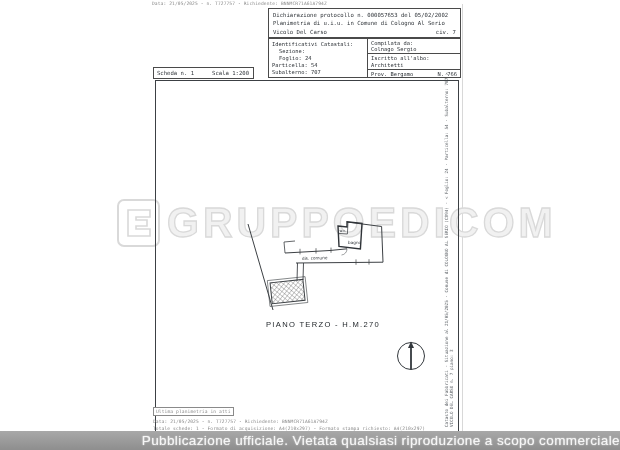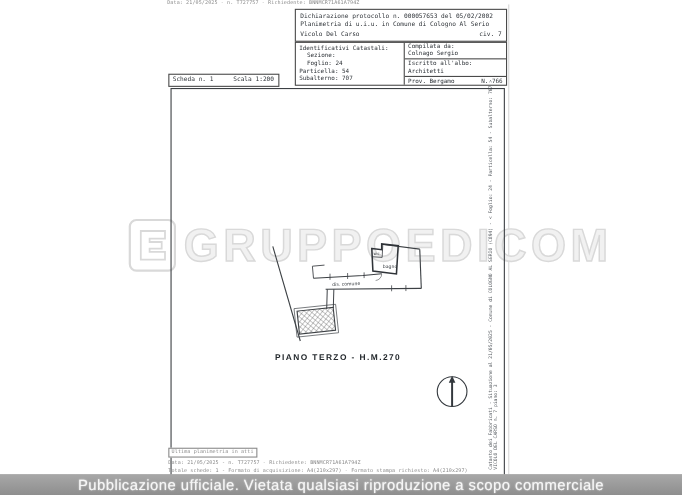--- a/index.html
+++ b/index.html
@@ -30,33 +30,33 @@
   .scheda span:last-child{margin-left:18px;}
   
   .plan-frame{left:155px;top:80px;width:302px;height:351px;border:1.4px solid #3c4044;z-index:2;}
   .page-edge{left:462px;top:4px;width:1px;height:427px;background:#d8d8d8;z-index:1;}
   
   .wm{left:116px;top:197px;display:flex;align-items:center;z-index:1;}
   .wm-text{font-size:41px;font-weight:800;letter-spacing:4px;color:#f1f1f1;
            -webkit-text-stroke:1.3px #d9d9d9;margin-left:5px;white-space:nowrap;
            font-family:"Liberation Sans",sans-serif;transform:scaleY(1.02);}
   
-  .caption{left:250px;top:320px;font-size:7.6px;letter-spacing:1.3px;color:#23282c;
-           font-weight:700;white-space:nowrap;z-index:4;}
+  .caption{left:266px;top:320px;font-size:7.6px;letter-spacing:1.3px;color:#23282c;
+           font-weight:400;white-space:nowrap;z-index:4;}
   
   .sidetext{left:444px;top:427px;width:342px;transform:rotate(-90deg);transform-origin:0 0;
             font-family:"DejaVu Sans Mono",monospace;font-size:4.3px;line-height:5.4px;
             color:#5a5f64;white-space:nowrap;z-index:4;}
   
   .ultima-box{left:153px;top:407px;border:1px solid #8a8a8a;padding:1px 2px;z-index:4;background:#fff;}
   .fline1{left:153px;top:419px;z-index:4;}
   .fline2{left:153px;top:426px;z-index:4;}
   
   .banner{left:0;top:431px;width:620px;height:19px;background:linear-gradient(#a8a8a8,#8e8e8e);
-          display:flex;align-items:center;justify-content:center;z-index:6;}
+          display:flex;align-items:center;justify-content:flex-end;z-index:6;}
   .banner span{color:#f6f6f6;font-size:13.5px;letter-spacing:0.4px;white-space:nowrap;
                text-shadow:0 0 1.5px rgba(255,255,255,0.85);}
   svg.planlines{left:0;top:0;z-index:3;pointer-events:none;}
 </style>
 </head>
 <body>
 
 <div id="screen">
 
   <div class="abs page-edge"></div>

